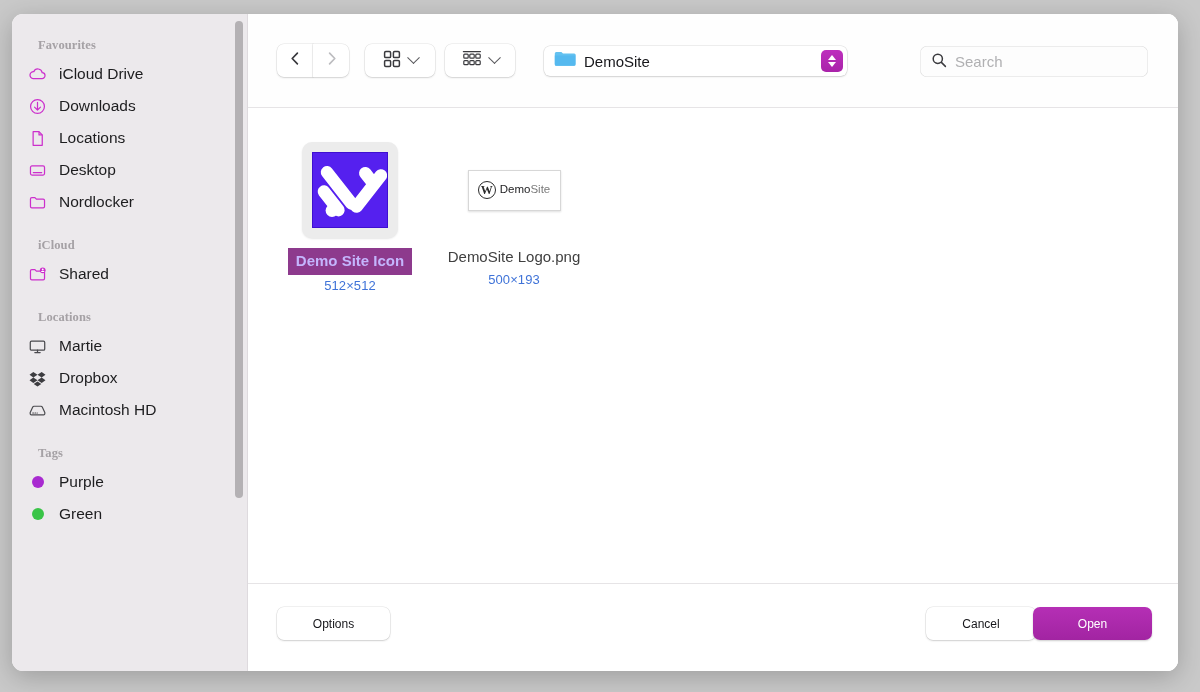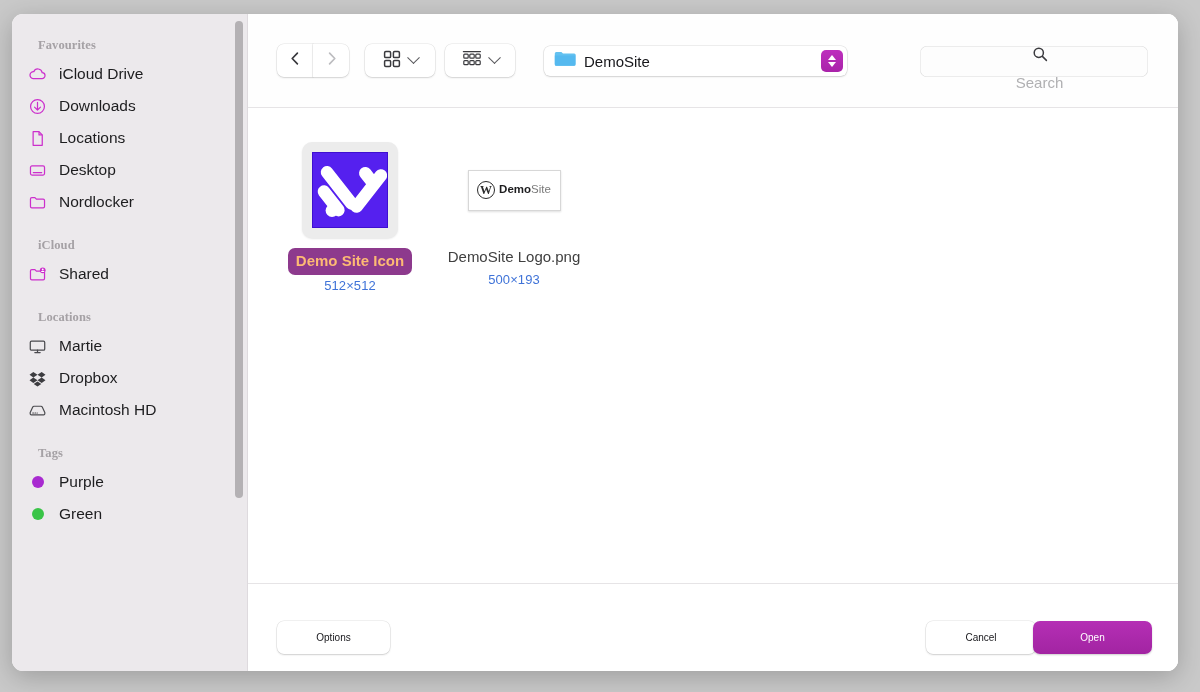--- a/index.html
+++ b/index.html
@@ -175,21 +175,20 @@
     top: 32px;
     width: 228px;
     height: 31px;
     background: #fdfdfd;
     border-radius: 7px;
     box-shadow: inset 0 0 0 0.5px #dcdcdc;
     display: flex;
     align-items: center;
     padding-left: 11px;
     gap: 8px;
-    flex-direction: column;
   }
   #search-field .sf-text {
     font-size: 15px;
     color: #b0b0b2;
   }
 
   
   #files-area {
     flex: 1;
     position: relative;
@@ -220,23 +219,23 @@
   .fname {
     font-size: 15px;
     line-height: 1.52;
     color: #404040;
     text-align: center;
     max-width: 150px;
     word-wrap: break-word;
   }
   .fname.selected {
     background: #8d3a8d;
-    color: #fdba74;
+    color: #c4b5fd;
     font-weight: bold;
-    border-radius: 7px;
+    border-radius: 0;
     padding: 2px 8px;
     margin-top: 2px;
   }
   .fdims {
     font-size: 13px;
     color: #3f73d8;
     text-align: center;
     margin-top: 3px;
     letter-spacing: 0.1px;
   }
@@ -277,40 +276,40 @@
     display: flex;
     align-items: center;
     justify-content: center;
     font-size: 12px;
     font-weight: bold;
     color: #2b2b2b;
     font-family: "Liberation Serif", serif;
     line-height: 1;
   }
   .wp-text { font-size: 11.5px; line-height: 1; }
-  .wp-text .b { font-weight: bold; color: #1d1d1f; }
+  .wp-text .b { font-weight: normal; color: #1d1d1f; }
   .wp-text .g { color: #7a7a7a; }
 
   
   #footer {
     height: 88px;
     flex: 0 0 88px;
     border-top: 1px solid #e6e4e6;
     position: relative;
     background: #ffffff;
   }
   .btn {
     position: absolute;
-    top: 37px;
+    top: 23px;
     height: 33px;
     border-radius: 7px;
     display: flex;
     align-items: center;
     justify-content: center;
-    font-size: 10px;
+    font-size: 12px;
     color: #16161a;
     background: #ffffff;
     box-shadow: 0 0 0 0.5px rgba(0,0,0,0.11), 0 1px 2px rgba(0,0,0,0.14);
     cursor: default;
   }
   #btn-options { left: 29px;  width: 113px; }
   #btn-cancel  { right: 142px; width: 110px; }
   #btn-open {
     right: 26px; width: 119px;
     background: linear-gradient(180deg,#b52fb5,#a224a2);

